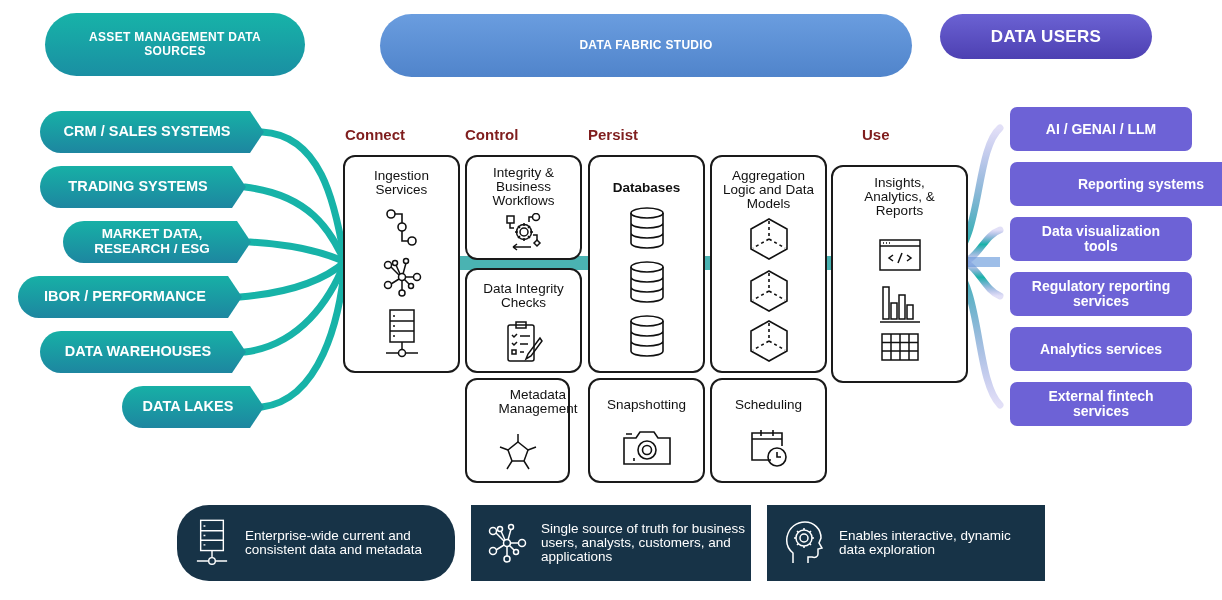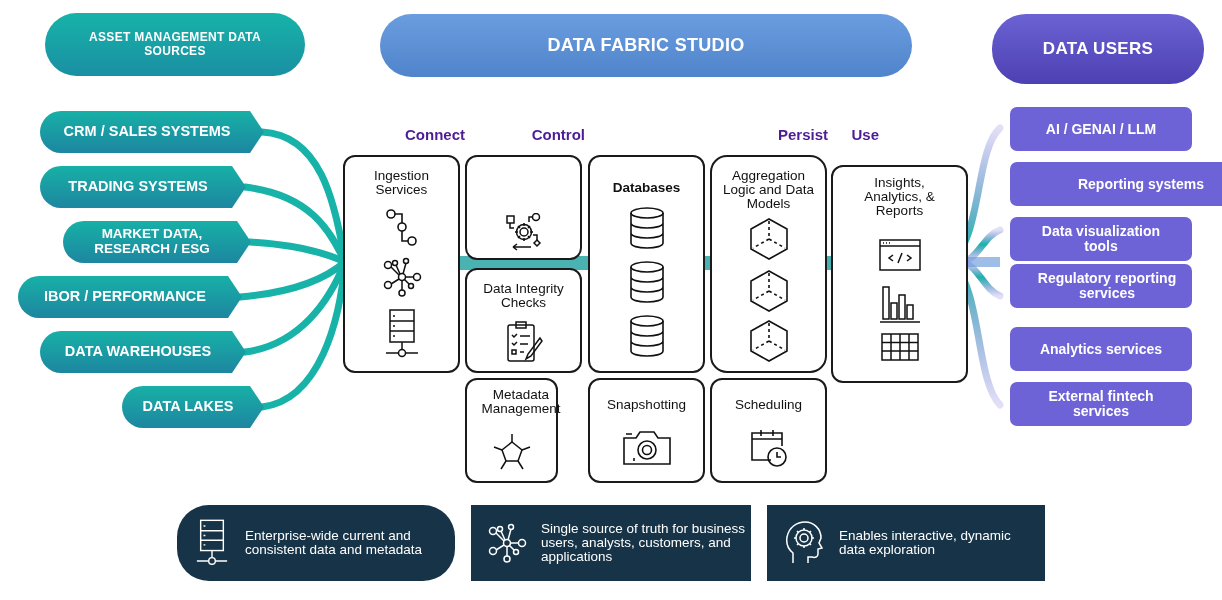--- a/index.html
+++ b/index.html
@@ -3,38 +3,38 @@
 <meta charset="utf-8">
 <style>
   html,body{margin:0;padding:0;background:#fff;}
   body{width:1222px;height:600px;position:relative;overflow:hidden;font-family:"Liberation Sans",sans-serif;}
   .abs{position:absolute;}
   .pill{position:absolute;border-radius:34px;color:#fff;font-weight:bold;display:flex;align-items:center;justify-content:center;text-align:center;line-height:1.15;letter-spacing:0.3px;}
   .pill-teal{background:linear-gradient(#17b3a8,#1a8fa3);}
   .pill-blue{background:linear-gradient(#6a9ddf,#5084cb);}
   .pill-purple{background:linear-gradient(#6b62d3,#4d40b2);}
   .src{position:absolute;height:42px;color:#fff;font-weight:bold;font-size:14.5px;display:flex;align-items:center;justify-content:center;text-align:center;line-height:1.1;background:linear-gradient(#17b0a6,#1d86a0);border-radius:22px 0 0 22px;clip-path:polygon(0 0,calc(100% - 14px) 0,100% 50%,calc(100% - 14px) 100%,0 100%);padding-right:10px;box-sizing:border-box;}
-  .col-h{position:absolute;font-weight:bold;font-size:15px;color:#4c1d95;text-align:right;}
+  .col-h{position:absolute;font-weight:bold;font-size:15px;color:#7f1d1d;text-align:left;}
   .box{position:absolute;border:2px solid #1a1a1a;border-radius:12px;background:#fff;box-sizing:border-box;text-align:center;}
   .box .t{font-size:13.5px;color:#111;line-height:1.05;margin-top:12px;padding:0 4px;}
   .icon{position:absolute;left:50%;transform:translateX(-50%);}
   .user{position:absolute;left:1010px;width:182px;height:44px;background:#6d62d6;border-radius:7px;color:#fff;font-weight:bold;font-size:14px;display:flex;align-items:center;justify-content:center;text-align:center;line-height:1.05;}
   .band{position:absolute;top:505px;height:76px;background:#173347;color:#fff;display:flex;align-items:center;}
   .band .txt{font-size:13.5px;line-height:1.05;}
 </style>
 </head>
 <body>
 
 <div class="pill pill-teal" style="left:45px;top:13px;width:260px;height:63px;font-size:12px;">
   <span style="width:200px;">ASSET MANAGEMENT DATA SOURCES</span>
 </div>
-<div class="pill pill-blue" style="left:380px;top:14px;width:532px;height:63px;font-size:18px;">
+<div class="pill pill-blue" style="left:380px;top:14px;width:532px;height:63px;font-size:12px;">
   <span>DATA FABRIC STUDIO</span>
 </div>
-<div class="pill pill-purple" style="left:992px;top:14px;width:212px;height:70px;font-size:17px;">
+<div class="pill pill-purple" style="left:940px;top:14px;width:212px;height:45px;font-size:17px;">
   <span>DATA USERS</span>
 </div>
 
 <svg class="abs" style="left:0;top:0;" width="1222" height="600">
   <defs>
     <linearGradient id="rg" x1="0" y1="0" x2="0" y2="1">
       <stop offset="0" stop-color="#6d62d6" stop-opacity="0.2"></stop>
       <stop offset="0.45" stop-color="#17b3a8"></stop>
       <stop offset="1" stop-color="#6d62d6" stop-opacity="0.2"></stop>
     </linearGradient>
@@ -71,21 +71,21 @@
 <div class="src" style="left:40px;top:331px;width:206px;">
     <span>DATA WAREHOUSES</span>
   </div>
 <div class="src" style="left:122px;top:386px;width:142px;">
     <span>DATA LAKES</span>
   </div>
 
 <div class="col-h" style="left:345px;top:126px;width:120px;">Connect</div>
 <div class="col-h" style="left:465px;top:126px;width:120px;">Control</div>
 <div class="col-h" style="left:588px;top:126px;width:240px;">Persist</div>
-<div class="col-h" style="left:784px;top:126px;width:95px;">Use</div>
+<div class="col-h" style="left:862px;top:126px;width:95px;">Use</div>
 
 <div class="box" style="left:343px;top:155px;width:117px;height:218px;">
   <div class="t" style="width:70px;margin-left:auto;margin-right:auto;">Ingestion Services</div>
   <svg class="icon" style="top:52px;" width="34" height="38" viewBox="0 0 34 38" fill="none" stroke="#111" stroke-width="1.6">
     <circle cx="6" cy="5" r="4"></circle>
       <circle cx="17" cy="18" r="4"></circle>
       <circle cx="27" cy="32" r="4"></circle>
     <path d="M10 5 H17 V14 M17 22 V32 H23"></path>
   </svg>
   <svg class="icon" style="top:100px;" width="40" height="40" viewBox="0 0 40 40" fill="none" stroke="#111" stroke-width="1.5">
@@ -101,20 +101,21 @@
   </svg>
   <svg class="icon" style="top:152px;" width="36" height="50" viewBox="0 0 36 50" fill="none" stroke="#111" stroke-width="1.5">
     <rect x="6" y="1" width="24" height="32"></rect>
       <path d="M6 12 H30 M6 22 H30 M18 33 V40 M2 44 H14 M22 44 H34"></path>
       <circle cx="18" cy="44" r="3.5"></circle>
     <path d="M9 7 h2 M9 17 h2 M9 27 h2"></path>
   </svg>
 </div>
 
 <div class="box" style="left:465px;top:155px;width:117px;height:105px;">
+  <div class="t" style="margin-top:9px;">Integrity &amp; Business Workflows</div>
   <svg class="icon" style="top:56px;" width="42" height="38" viewBox="0 0 42 38" fill="none" stroke="#111" stroke-width="1.5">
     <rect x="4" y="3" width="7" height="7"></rect>
       <circle cx="33" cy="4" r="3.5"></circle>
     <circle cx="21" cy="19" r="4"></circle>
       <path d="M21 10 v3 M21 25 v3 M12 19 h3 M27 19 h3 M15 13 l2 2 M25 23 l2 2 M27 13 l-2 2 M15 25 l2-2"></path>
     <circle cx="21" cy="19" r="7.5"></circle>
     <path d="M7 10 V15 H11 M30 4 H26 V9 M30 22 H34 V27"></path>
       <path d="M34 27 l3 3 -3 3 -3-3z"></path>
     <path d="M28 34 H10 M10 34 l4-3 M10 34 l4 3"></path>
   </svg>
@@ -123,21 +124,21 @@
 <div class="box" style="left:465px;top:268px;width:117px;height:105px;">
   <div class="t" style="width:100px;margin-left:auto;margin-right:auto;">Data Integrity Checks</div>
   <svg class="icon" style="top:50px;" width="40" height="44" viewBox="0 0 40 44" fill="none" stroke="#111" stroke-width="1.5">
     <rect x="4" y="5" width="26" height="36" rx="2"></rect>
       <rect x="12" y="2" width="10" height="6"></rect>
     <path d="M8 15 l2 2 3-3 M16 16 h10 M8 23 l2 2 3-3 M16 24 h8 M8 30 h4 v4 h-4z M16 32 h4"></path>
     <path d="M36 18 L24 34 L22 39 L27 36 L38 21 Z"></path>
   </svg>
 </div>
 
-<div class="box" style="left:465px;top:378px;width:93px;height:105px;">
+<div class="box" style="left:465px;top:378px;width:105px;height:105px;padding-left:17px;">
   <div class="t" style="margin-top:8px;width:100px;margin-left:auto;margin-right:auto;">Metadata Management</div>
   <svg class="icon" style="top:52px;" width="42" height="40" viewBox="0 0 42 40" fill="none" stroke="#111" stroke-width="1.5">
     <path d="M21 10 L31 18 L27 29 L15 29 L11 18 Z"></path>
     <path d="M21 10 V2 M31 18 L39 15 M27 29 L32 37 M15 29 L10 37 M11 18 L3 15"></path>
   </svg>
 </div>
 
 <div class="box" style="left:588px;top:155px;width:117px;height:218px;">
   <div class="t" style="margin-top:24px;font-weight:bold;">Databases</div>
   <svg class="icon" style="top:50px;" width="36" height="42" viewBox="0 0 36 42" fill="none" stroke="#111" stroke-width="1.6">
@@ -157,21 +158,21 @@
 <div class="box" style="left:588px;top:378px;width:117px;height:105px;">
   <div class="t" style="margin-top:18px;">Snapshotting</div>
   <svg class="icon" style="top:50px;" width="50" height="36" viewBox="0 0 50 36" fill="none" stroke="#111" stroke-width="1.6">
     <path d="M2 8 H14 L18 2 H32 L36 8 H48 V34 H2 Z"></path>
       <circle cx="25" cy="20" r="9"></circle>
       <circle cx="25" cy="20" r="4.5"></circle>
       <path d="M4 4 h6 M12 28 v3"></path>
   </svg>
 </div>
 
-<div class="box" style="left:710px;top:155px;width:117px;height:218px;border-radius:17px;">
+<div class="box" style="left:710px;top:155px;width:117px;height:218px;">
   <div class="t" style="width:95px;margin-left:auto;margin-right:auto;">Aggregation Logic and Data Models</div>
   <svg class="icon" style="top:60px;" width="40" height="44" viewBox="0 0 40 44" fill="none" stroke="#111" stroke-width="1.6">
     <path d="M20 2 L38 12 V32 L20 42 L2 32 V12 Z"></path>
       <path d="M20 4 V22 M20 22 L36 31 M20 22 L4 31" stroke-dasharray="3 3"></path>
   </svg>
   <svg class="icon" style="top:112px;" width="40" height="44" viewBox="0 0 40 44" fill="none" stroke="#111" stroke-width="1.6">
     <path d="M20 2 L38 12 V32 L20 42 L2 32 V12 Z"></path>
       <path d="M20 4 V22 M20 22 L36 31 M20 22 L4 31" stroke-dasharray="3 3"></path>
   </svg>
   <svg class="icon" style="top:162px;" width="40" height="44" viewBox="0 0 40 44" fill="none" stroke="#111" stroke-width="1.6">
@@ -213,21 +214,21 @@
 
 <div class="user" style="top:107px;">
     <span>AI / GENAI / LLM</span>
   </div>
 <div class="user" style="top:162px;padding-left:40px;">
     <span>Reporting systems</span>
   </div>
 <div class="user" style="top:217px;">
     <span style="width:130px;">Data visualization tools</span>
   </div>
-<div class="user" style="top:264px;justify-content:flex-end;">
+<div class="user" style="top:272px;">
     <span style="width:170px;">Regulatory reporting services</span>
   </div>
 <div class="user" style="top:327px;">
     <span>Analytics services</span>
   </div>
 <div class="user" style="top:382px;">
     <span style="width:130px;">External fintech services</span>
   </div>
 
 <div class="band" style="left:177px;width:278px;border-radius:32px;">

